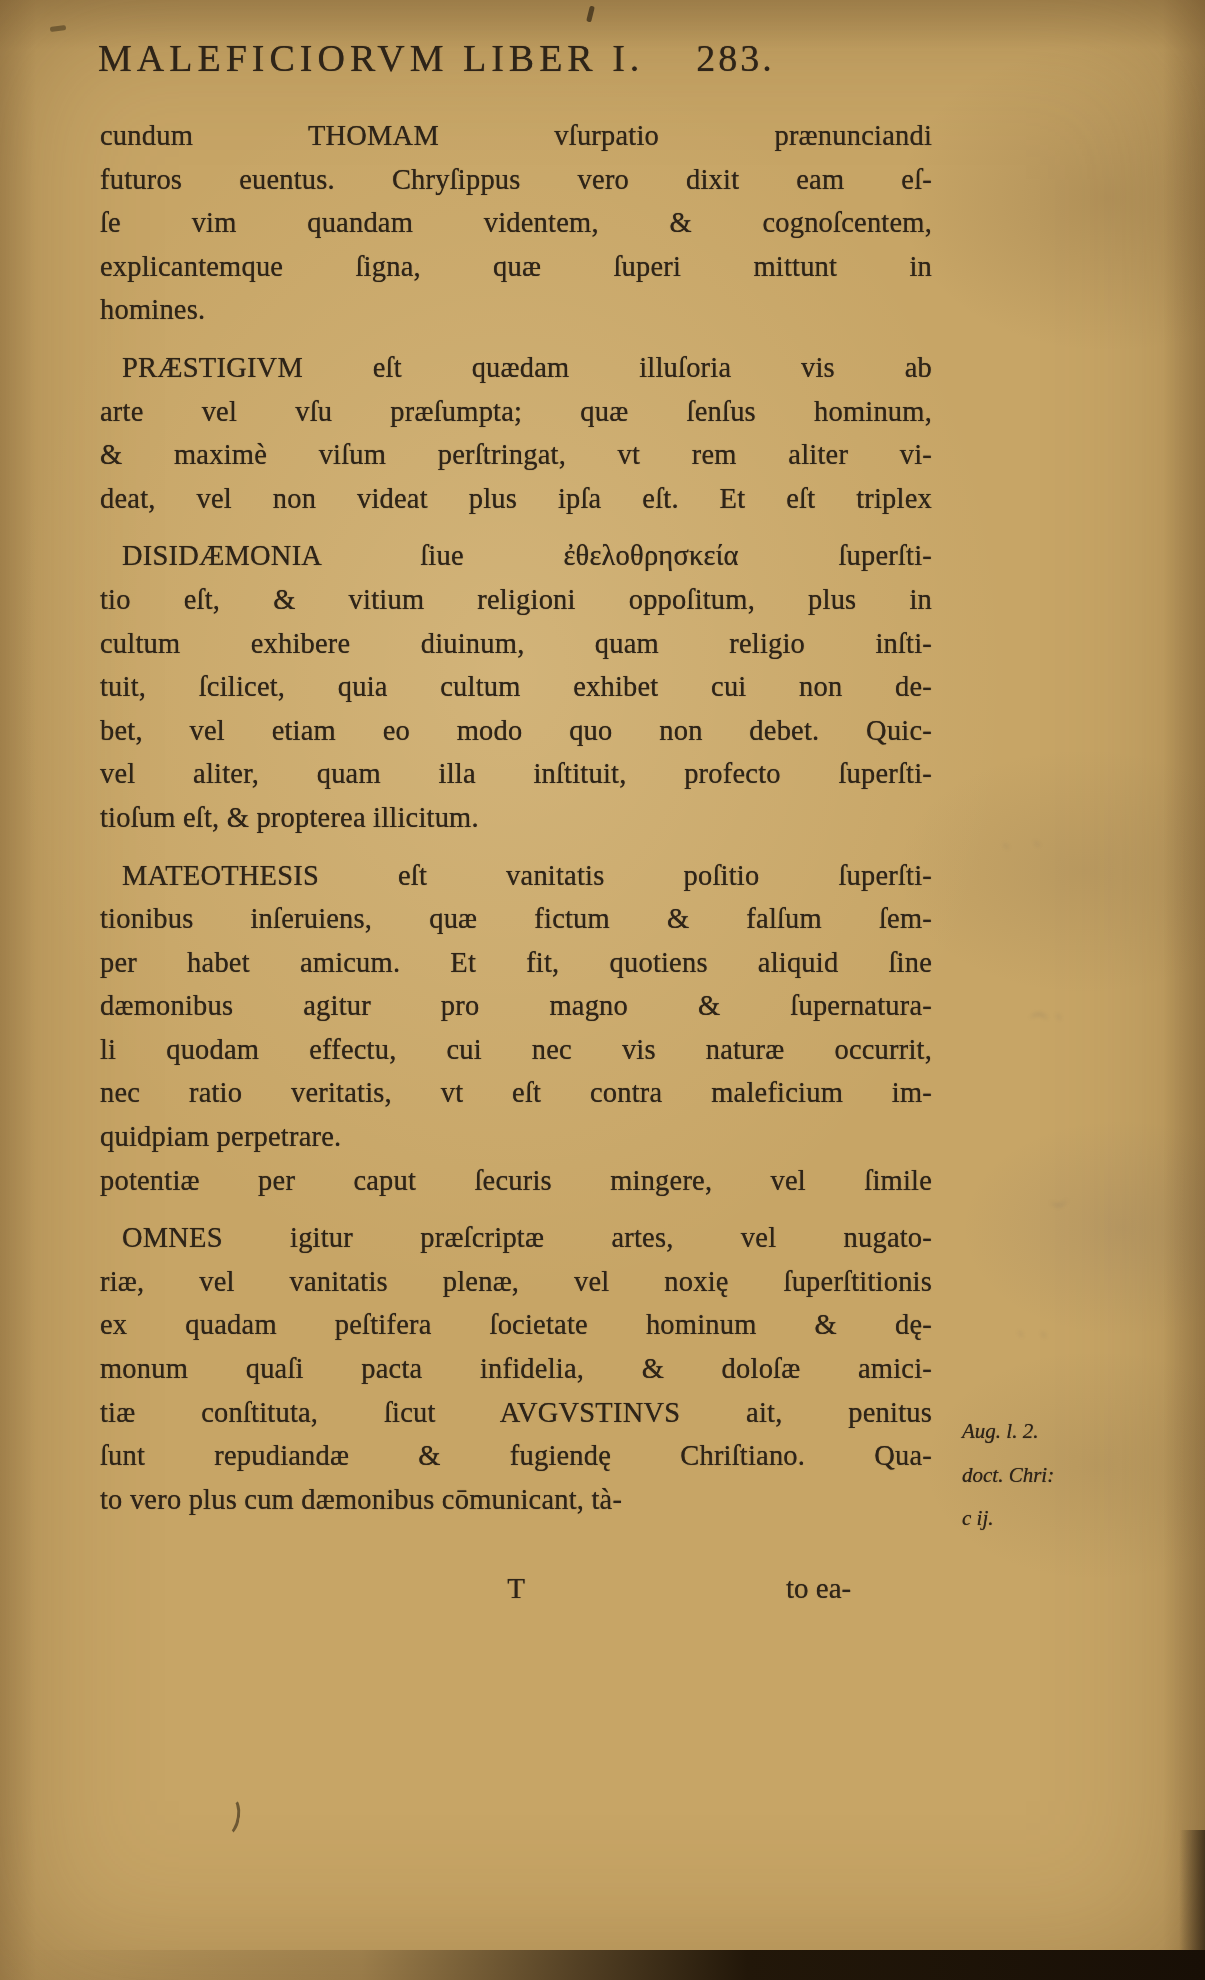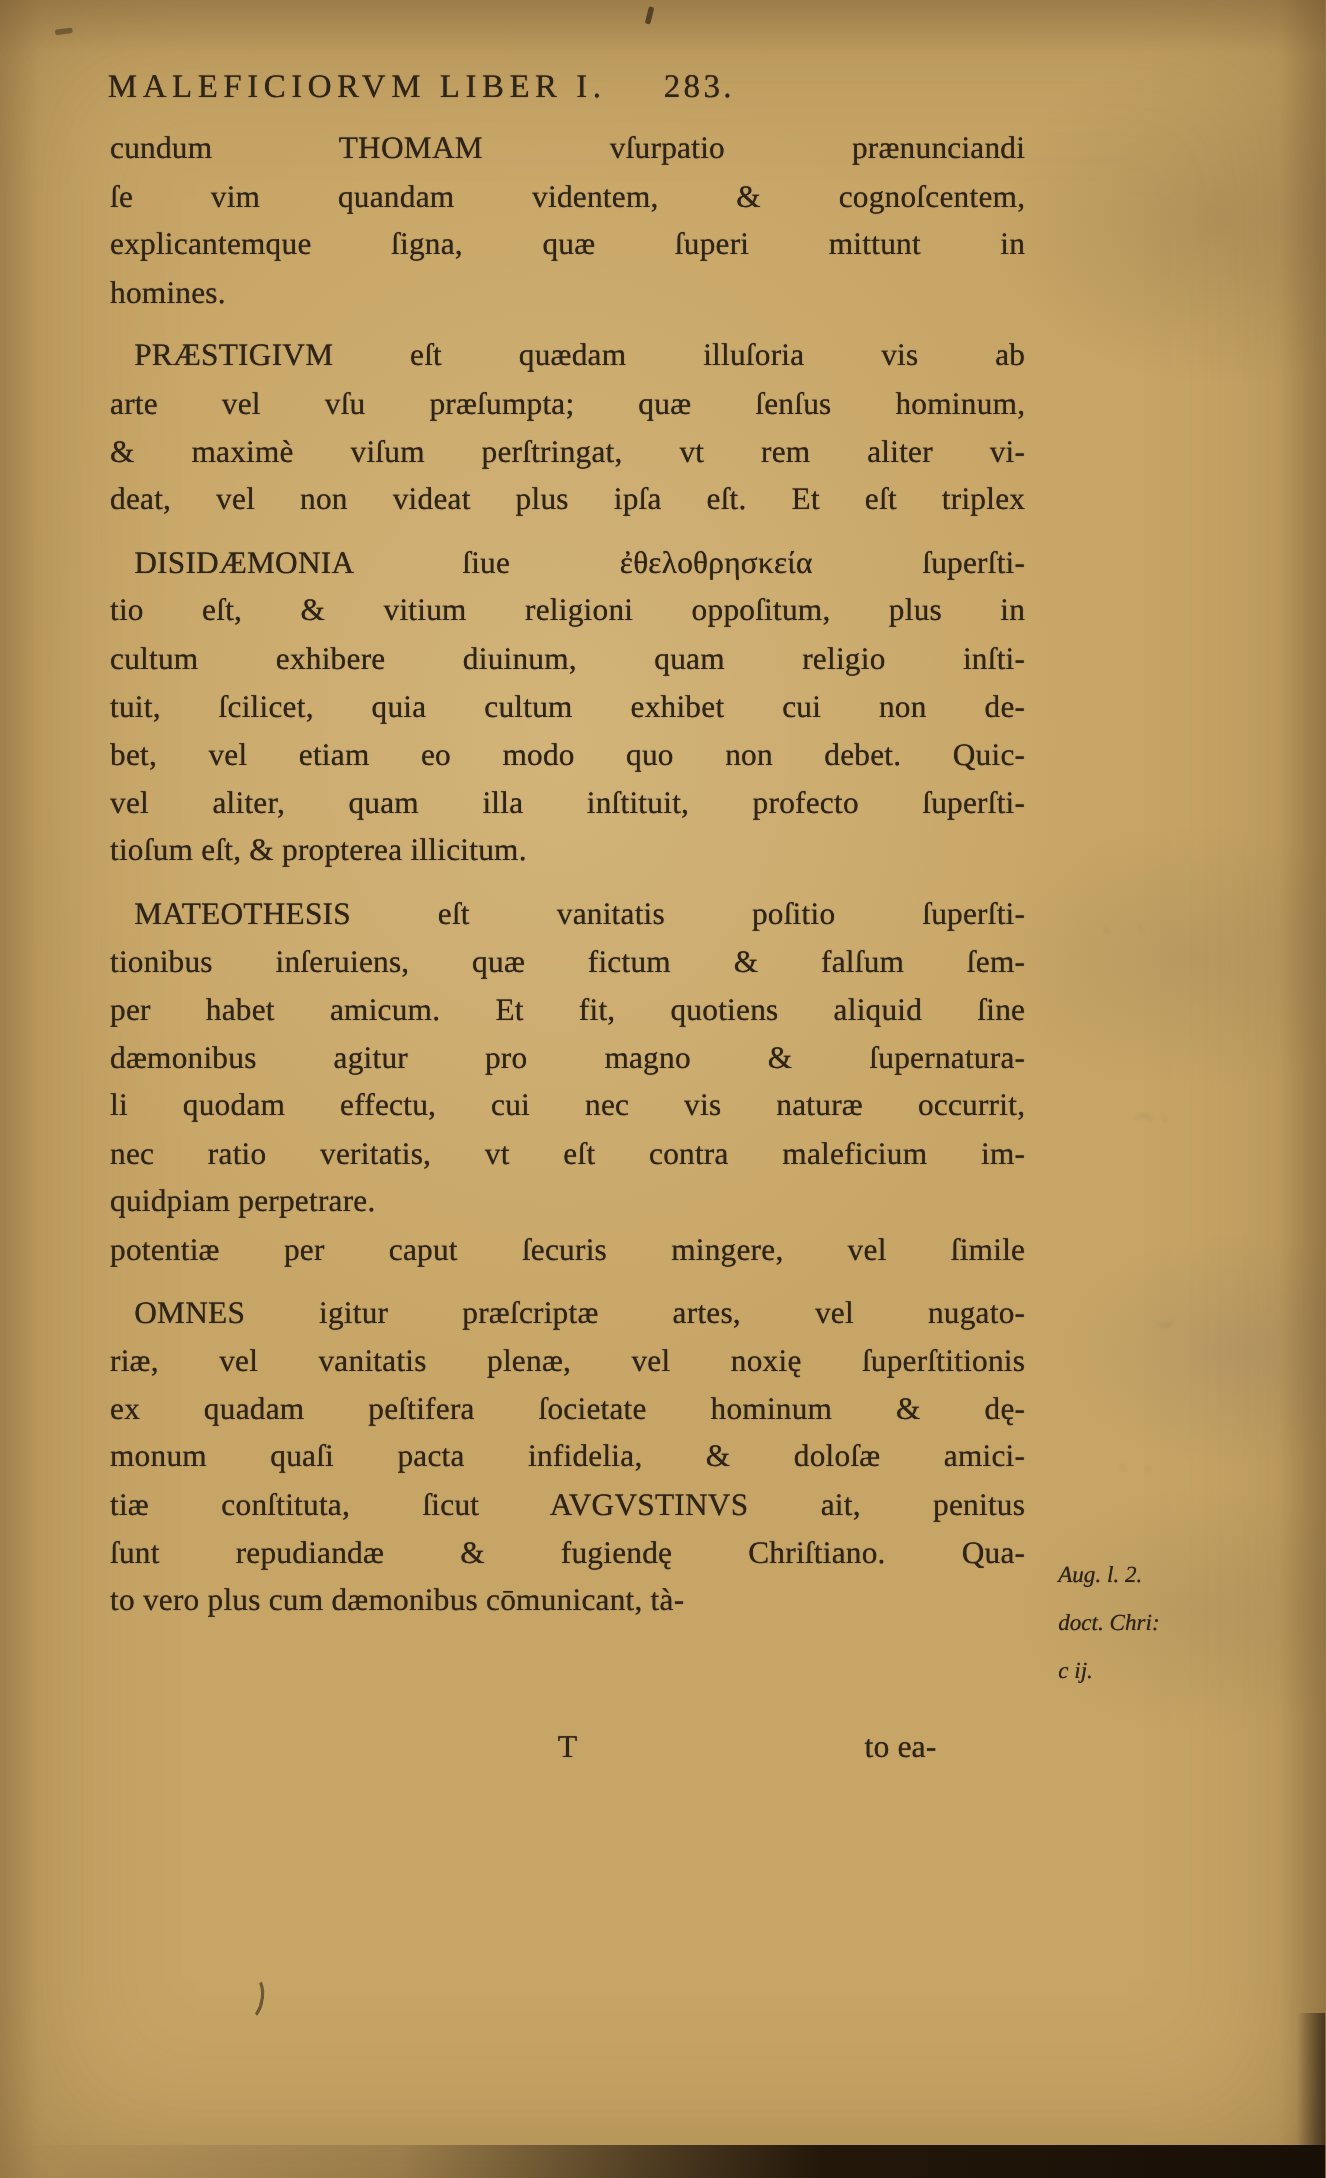--- a/index.html
+++ b/index.html
@@ -27,22 +27,22 @@
       radial-gradient(ellipse 240px 160px at 91% 74%, rgba(95,80,55,0.12), rgba(0,0,0,0) 72%),
       linear-gradient(to bottom, rgba(110,82,45,0.30), rgba(0,0,0,0) 2.5%),
       linear-gradient(to right, rgba(110,80,45,0.25), rgba(0,0,0,0) 3%, rgba(0,0,0,0) 96.5%, rgba(100,72,40,0.35));
     box-shadow: inset 0 0 150px rgba(96,66,28,0.42);
   }
   .ink-text {
     text-shadow: 0 0 0.8px rgba(46,36,24,0.85);
   }
   .page-header {
     position: absolute;
-    left: 98px; top: 62px; width: 780px;
-    font-size: 30px;
+    left: 98px; top: 36px; width: 780px;
+    font-size: 38px;
     letter-spacing: 5px;
     white-space: nowrap;
   }
   .page-header .pagenum { margin-left: 52px; letter-spacing: 3px; }
   .text-block {
     position: absolute;
     left: 86px; top: 100px; width: 860px;
     font-size: 28.5px;
     line-height: 43.6px;
     letter-spacing: 0.2px;
@@ -120,20 +120,21 @@
 <div class="scan">
 
   <div class="page-header ink-text">
     <span>MALEFICIORVM LIBER I.</span><span class="pagenum">283.</span>
   </div>
 
   <div class="text-block ink-text">
 
     <p class="para">
       <span class="line">cundum THOMAM vſurpatio prænunciandi</span>
+      <span class="line">futuros euentus. Chryſippus vero dixit eam eſ-</span>
       <span class="line">ſe vim quandam videntem, &amp; cognoſcentem,</span>
       <span class="line">explicantemque ſigna, quæ ſuperi mittunt in</span>
       <span class="line last">homines.</span>
     </p>
 
     <p class="para">
       <span class="line indent">PRÆSTIGIVM eſt quædam illuſoria vis ab</span>
       <span class="line">arte vel vſu præſumpta; quæ ſenſus hominum,</span>
       <span class="line">&amp; maximè viſum perſtringat, vt rem aliter vi-</span>
       <span class="line">deat, vel non videat plus ipſa eſt. Et eſt triplex</span>

